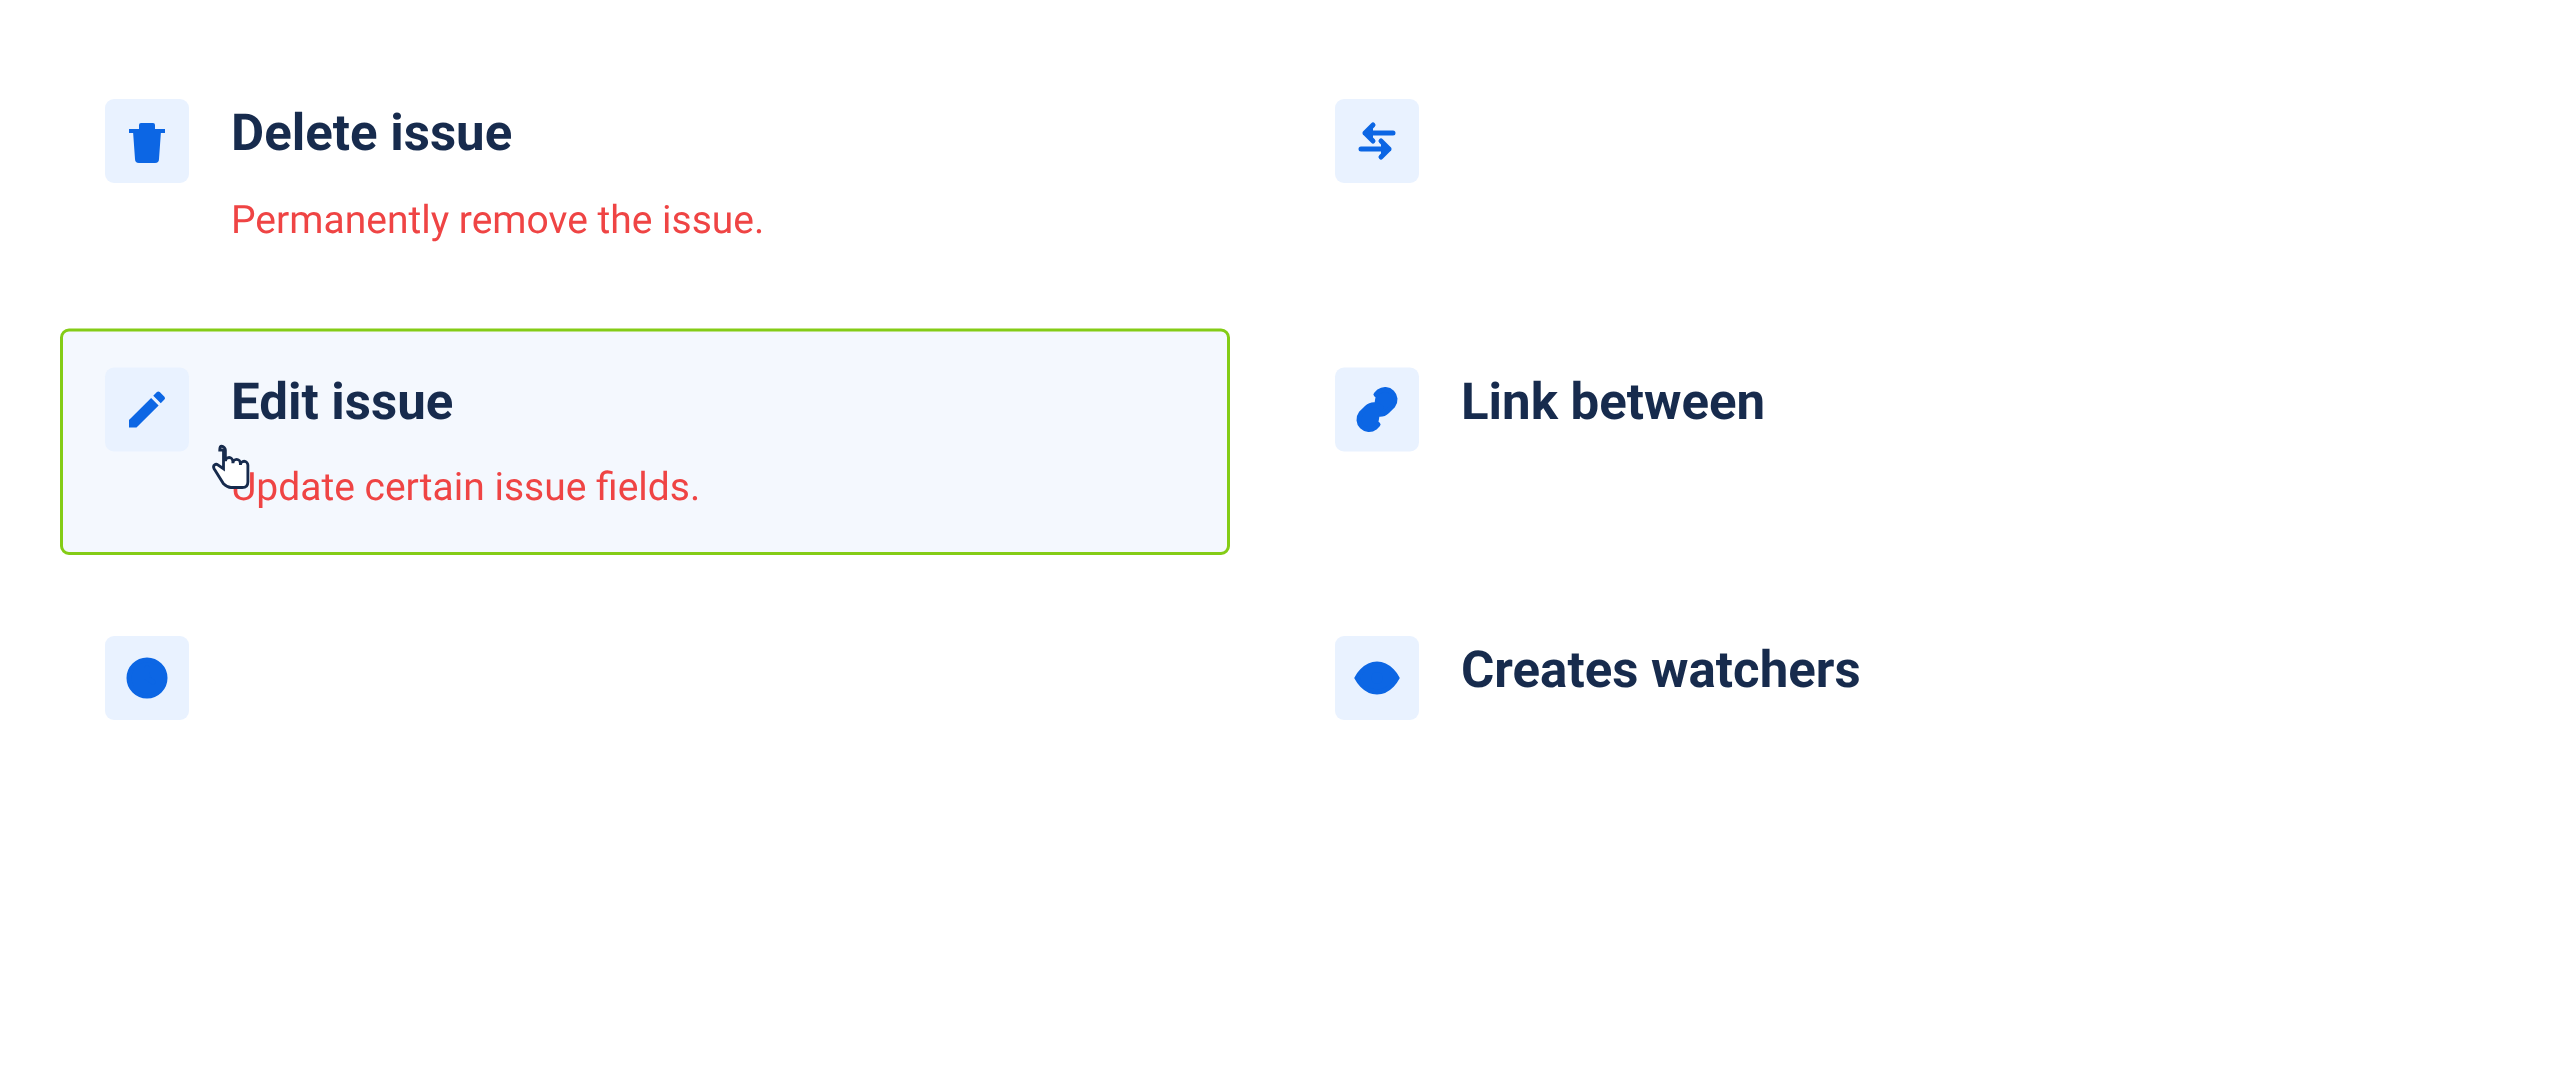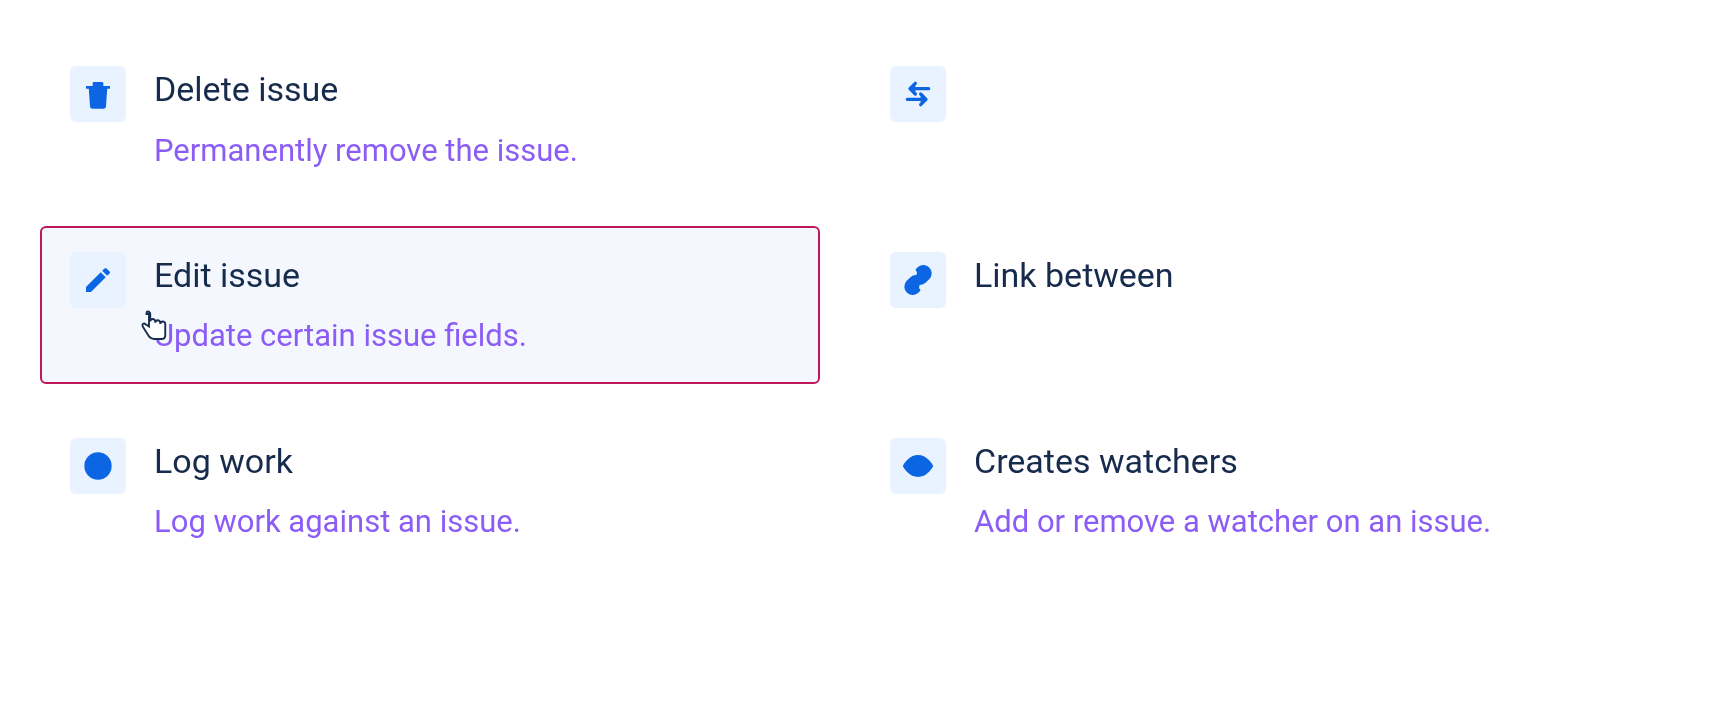--- a/index.html
+++ b/index.html
@@ -24,21 +24,21 @@
       display: flex;
       align-items: flex-start;
       gap: 28px;
       padding: 24px 28px;
       border-radius: 6px;
       border: 2px solid transparent;
       cursor: pointer;
       position: relative;
     }
     .card.selected {
-      border: 2px solid #be185d;
+      border: 2px solid #84cc16;
       background: #f4f8fe;
       justify-content: space-between;
     }
     .icon-box {
       width: 56px;
       height: 56px;
       background: #e9f2ff;
       border-radius: 6px;
       display: flex;
       align-items: center;
@@ -50,29 +50,29 @@
       height: 32px;
       fill: #0c66e4;
       stroke: #0c66e4;
     }
     .text-block {
       flex: 1;
       padding-top: 2px;
     }
     .title {
       font-size: 34px;
-      font-weight: 400;
+      font-weight: 700;
       color: #172b4d;
       line-height: 1.25;
       margin-bottom: 10px;
     }
     .desc {
-      font-size: 31px;
+      font-size: 26px;
       font-weight: 400;
-      color: #8b5cf6;
+      color: #ef4444;
       line-height: 1.4;
       margin-top: 18px;
     }
     .cursor-pointer-icon {
       position: absolute;
       left: 92px;
       bottom: 38px;
       width: 40px;
       height: 40px;
       pointer-events: none;
@@ -131,32 +131,27 @@
     </div>
   </div>
 
   <div class="card">
     <div class="icon-box">
       <svg viewBox="0 0 24 24" fill="none" stroke-width="2.5" stroke-linecap="round">
         <circle cx="12" cy="12" r="9" stroke="#0c66e4"></circle>
         <path d="M12 7v5l3 2" stroke="#0c66e4"></path>
       </svg>
     </div>
-    <div class="text-block">
-      <div class="title">Log work</div>
-      <div class="desc">Log work against an issue.</div>
-    </div>
   </div>
 
   <div class="card">
     <div class="icon-box">
       <svg viewBox="0 0 24 24" fill="none" stroke-width="2.5">
         <path d="M2 12s3.5-7 10-7 10 7 10 7-3.5 7-10 7S2 12 2 12z" stroke="#0c66e4"></path>
         <circle cx="12" cy="12" r="3" fill="#0c66e4" stroke="none"></circle>
       </svg>
     </div>
     <div class="text-block">
       <div class="title">Creates watchers</div>
-      <div class="desc">Add or remove a watcher on an issue.</div>
     </div>
   </div>
 
 </div>
 
 </body></html>

